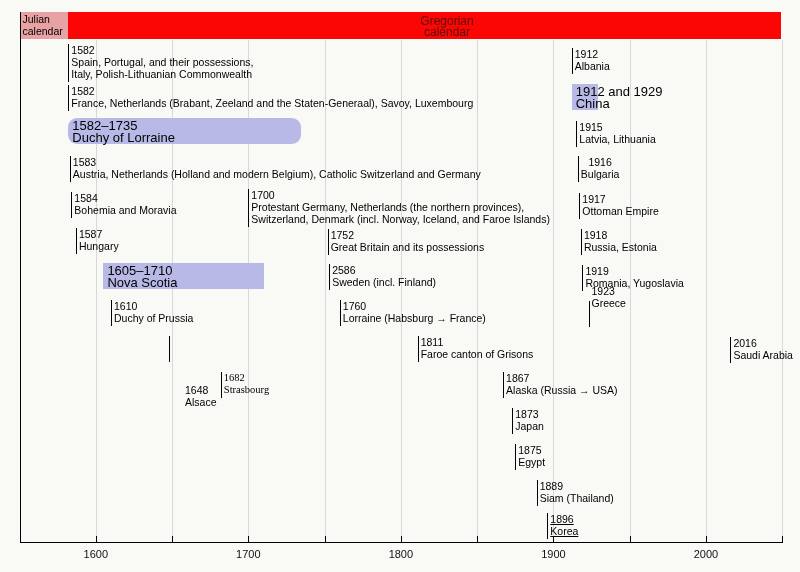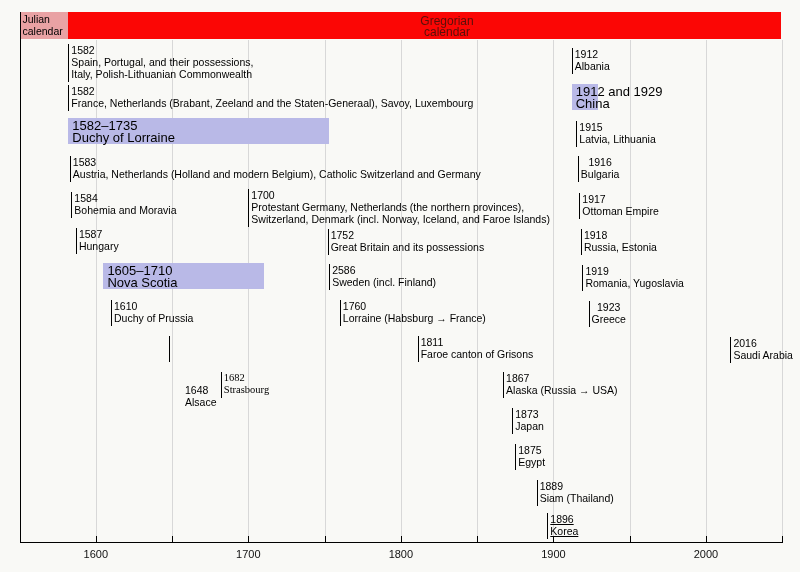--- a/index.html
+++ b/index.html
@@ -186,30 +186,30 @@
     <div class="event-text" style="left: 583.884px; top: 229px;">
       <div class="">1918</div>
       <div class="">Russia, Estonia</div>
     </div>
     <div class="event-tick" style="left: 582.409px; top: 265px; height: 26px;"></div>
     <div class="event-text" style="left: 585.409px; top: 265px;">
       <div class="">1919</div>
       <div class="">Romania, Yugoslavia</div>
     </div>
     <div class="event-tick" style="left: 588.511px; top: 301px; height: 26px;"></div>
-    <div class="event-text" style="left: 591.511px; top: 301px; text-align: center;">
+    <div class="event-text" style="left: 591.511px; top: 285px;">
       <div class="">1923</div>
       <div class="">Greece</div>
     </div>
     <div class="event-tick" style="left: 730.383px; top: 337px; height: 26px;"></div>
     <div class="event-text" style="left: 733.383px; top: 337px;">
       <div class="">2016</div>
       <div class="">Saudi Arabia</div>
     </div>
-    <div class="range-box" style="left: 68.316px; top: 118px; width: 261px; background: rgb(185, 185, 231);">
+    <div class="range-box" style="left: 68.316px; top: 118px; width: 233px; background: rgb(185, 185, 231); border-radius: 9px;">
       <div class="range-text">
         <div class="">1582–1735</div>
         <div class="">Duchy of Lorraine</div>
       </div>
     </div>
     <div class="range-box" style="left: 103.403px; top: 263px; width: 160.178px; background: rgb(185, 185, 231);">
       <div class="range-text">
         <div class="">1605–1710</div>
         <div class="">Nova Scotia</div>
       </div>

